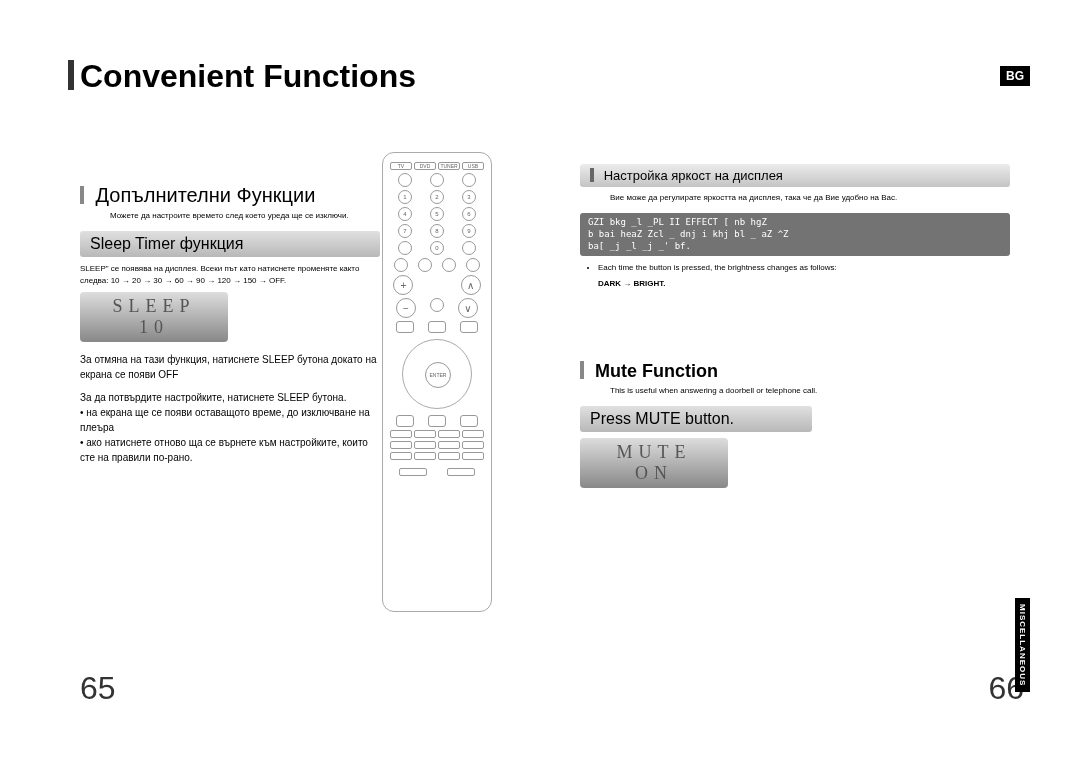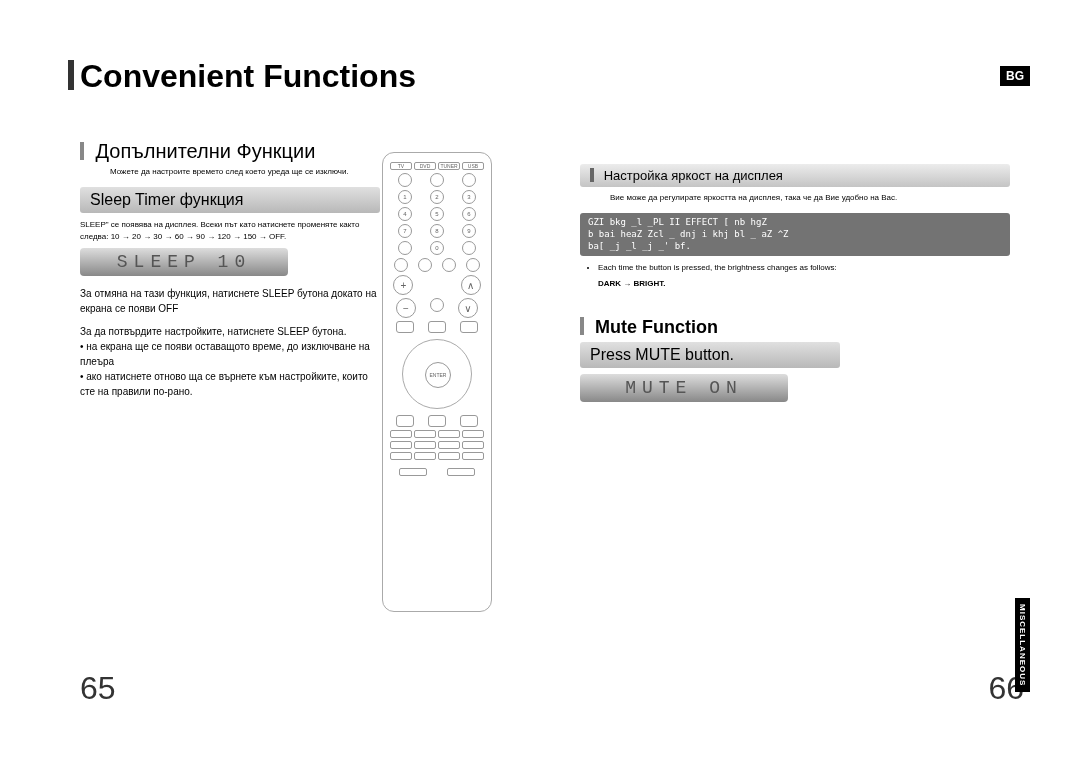--- a/index.html
+++ b/index.html
@@ -33,20 +33,21 @@
     background: #000;
     color: #fff;
     font-size: 12px;
     font-weight: bold;
     padding: 3px 6px;
   }
   .sub-heading {
     font-size: 20px;
     font-weight: 500;
     margin-bottom: 4px;
+    margin-top: 44px;
   }
   .sub-heading-bar {
     display: inline-block;
     width: 4px;
     height: 18px;
     background: #888;
     margin-right: 6px;
     vertical-align: -2px;
   }
   .left-col {
@@ -91,26 +92,26 @@
   }
   .bullet-list {
     font-size: 8px;
     line-height: 1.4;
     margin: 4px 0 4px 8px;
   }
   .bullet-list li { margin-left: 10px; }
   .display-strip {
     background: linear-gradient(#ddd, #888);
     color: #555;
-    font-family: Liberation Mono, monospace;
+    font-family: Liberation Serif, serif;
     font-size: 18px;
     letter-spacing: 6px;
     padding: 4px 16px;
     border-radius: 4px;
-    width: 208px;
+    width: 148px;
     text-align: center;
     margin: 6px 0 10px 0;
   }
   .body-text {
     font-size: 10px;
     line-height: 1.5;
     margin: 8px 0;
   }
   .remote {
     position: absolute;
@@ -291,21 +292,22 @@
     <div class="tiny-text" style="font-weight:bold; margin-left:18px">DARK → BRIGHT.</div>
   </div>
 
   <div class="sec-gap"></div>
 
   <div>
     <div class="sub-heading" style="font-size:18px;font-weight:bold">
       <span class="sub-heading-bar"></span>
       <span>Mute Function</span>
     </div>
-    <div class="func-box" style="width:260px">
+    <div class="intro-text">This is useful when answering a doorbell or telephone call.</div>
+    <div class="func-box" style="width:232px">
       <span>Press MUTE button.</span>
     </div>
     <div class="display-strip">MUTE ON</div>
   </div>
 </div>
 
 <div class="page-num-left">65</div>
 <div class="page-num-right">66</div>
 <div class="side-tab">MISCELLANEOUS</div>
 

